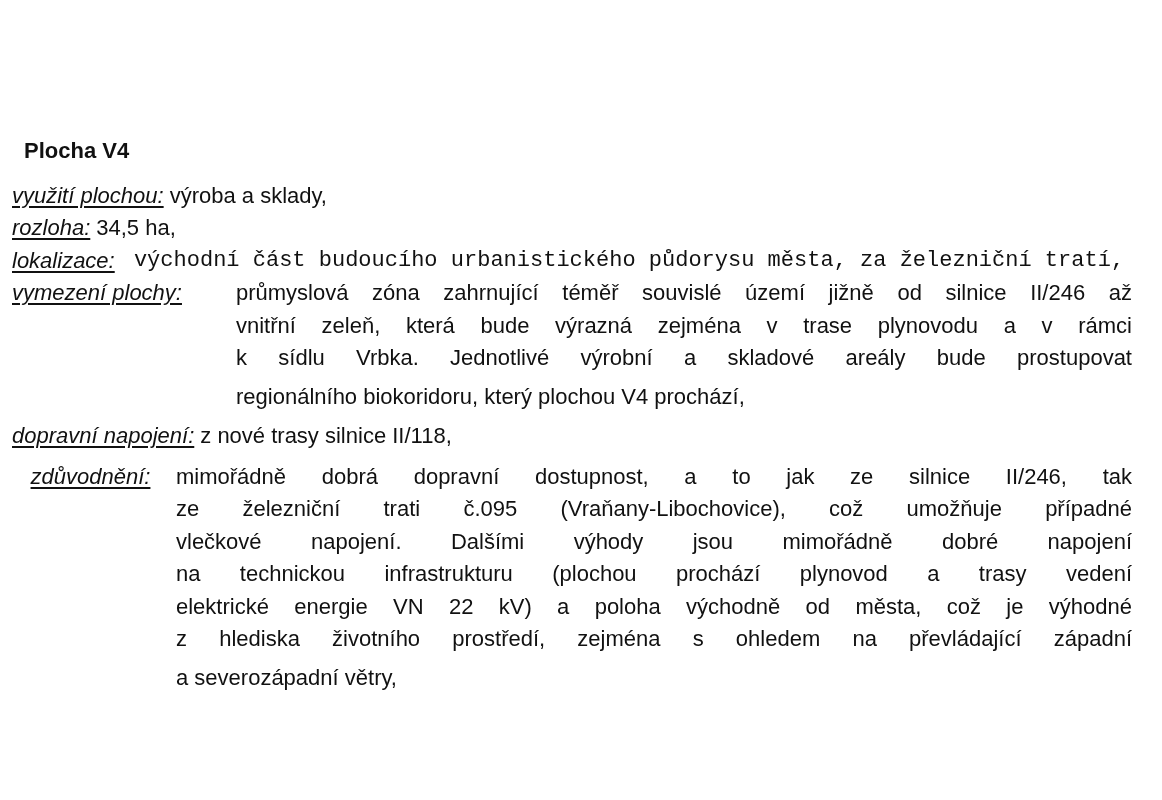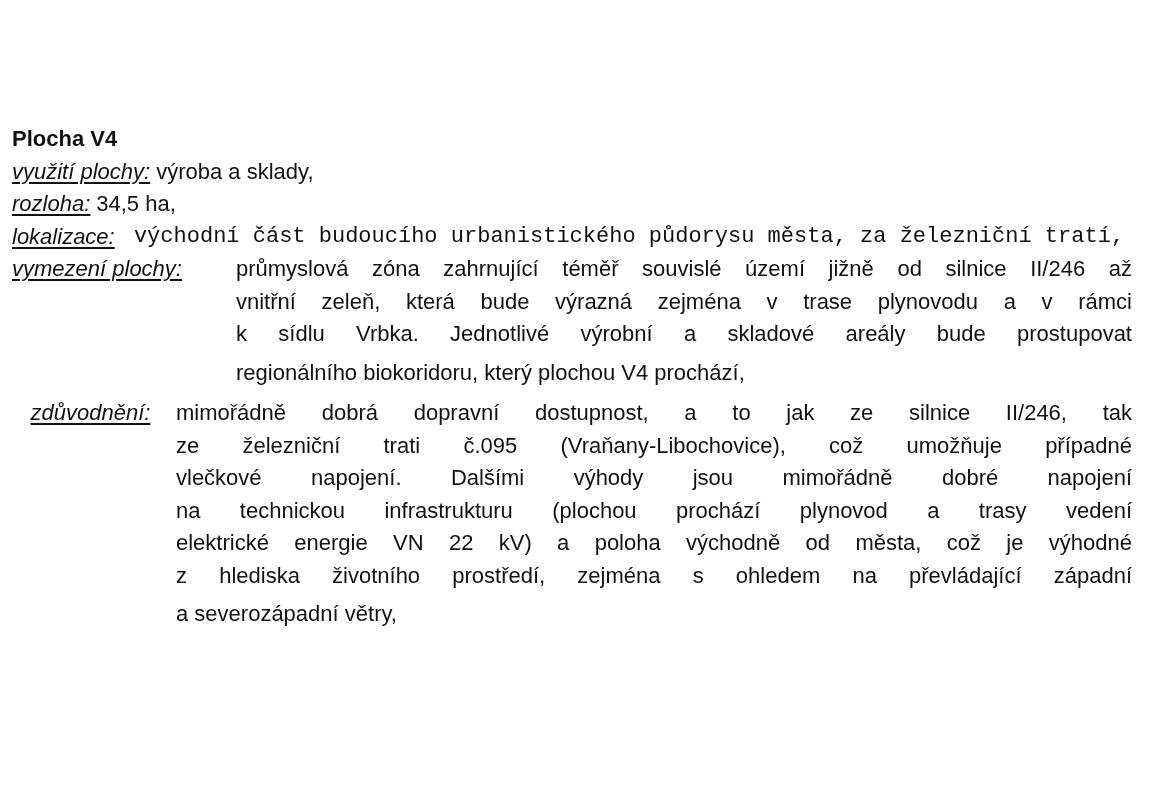--- a/index.html
+++ b/index.html
@@ -19,21 +19,21 @@
       position: absolute;
       left: 12px;
       top: 123px;
       width: 1120px;
       font-size: 22px;
       line-height: 32.5px;
     }
     .heading {
       font-weight: bold;
       font-size: 22px;
-      margin: 0;
+      margin: 12px;
       line-height: 32.5px;
     }
     .field {
       display: flex;
       align-items: flex-start;
     }
     .label {
       font-style: italic;
       text-decoration: underline;
       text-underline-offset: 3px;
@@ -65,21 +65,21 @@
       margin-top: 6px;
     }
   </style>
 </head>
 <body>
 
 <div class="doc">
   <h1 class="heading">Plocha V4</h1>
 
   <div class="field">
-    <span class="label">využití plochy:</span>
+    <span class="label">využití plochou:</span>
     <span class="value">výroba a sklady,</span>
   </div>
 
   <div class="field">
     <span class="label">rozloha:</span>
     <span class="value">34,5 ha,</span>
   </div>
 
   <div class="field">
     <span class="label">lokalizace:</span>
@@ -89,20 +89,24 @@
   <div class="field">
     <span class="label lbl-vymezeni">vymezení plochy:</span>
     <span class="value vymezeni">
       <span class="line">průmyslová zóna zahrnující téměř souvislé území jižně od silnice II/246 až</span>
       <span class="line">vnitřní zeleň, která bude výrazná zejména v trase plynovodu a v rámci</span>
       <span class="line">k sídlu Vrbka. Jednotlivé výrobní a skladové areály bude prostupovat</span>
       <span class="line last">regionálního biokoridoru, který plochou V4 prochází,</span>
     </span>
   </div>
 
+  <div class="field gap-top">
+    <span class="label">dopravní napojení:</span>
+    <span class="value">z nové trasy silnice II/118,</span>
+  </div>
 
   <div class="field gap-top2">
     <span class="label lbl-zduvodneni">zdůvodnění:</span>
     <span class="value zduvodneni">
       <span class="line">mimořádně dobrá dopravní dostupnost, a to jak ze silnice II/246, tak</span>
       <span class="line">ze železniční trati č.095 (Vraňany-Libochovice), což umožňuje případné</span>
       <span class="line">vlečkové napojení. Dalšími výhody jsou mimořádně dobré napojení</span>
       <span class="line">na technickou infrastrukturu (plochou prochází plynovod a trasy vedení</span>
       <span class="line">elektrické energie VN 22 kV) a poloha východně od města, což je výhodné</span>
       <span class="line">z hlediska životního prostředí, zejména s ohledem na převládající západní</span>

